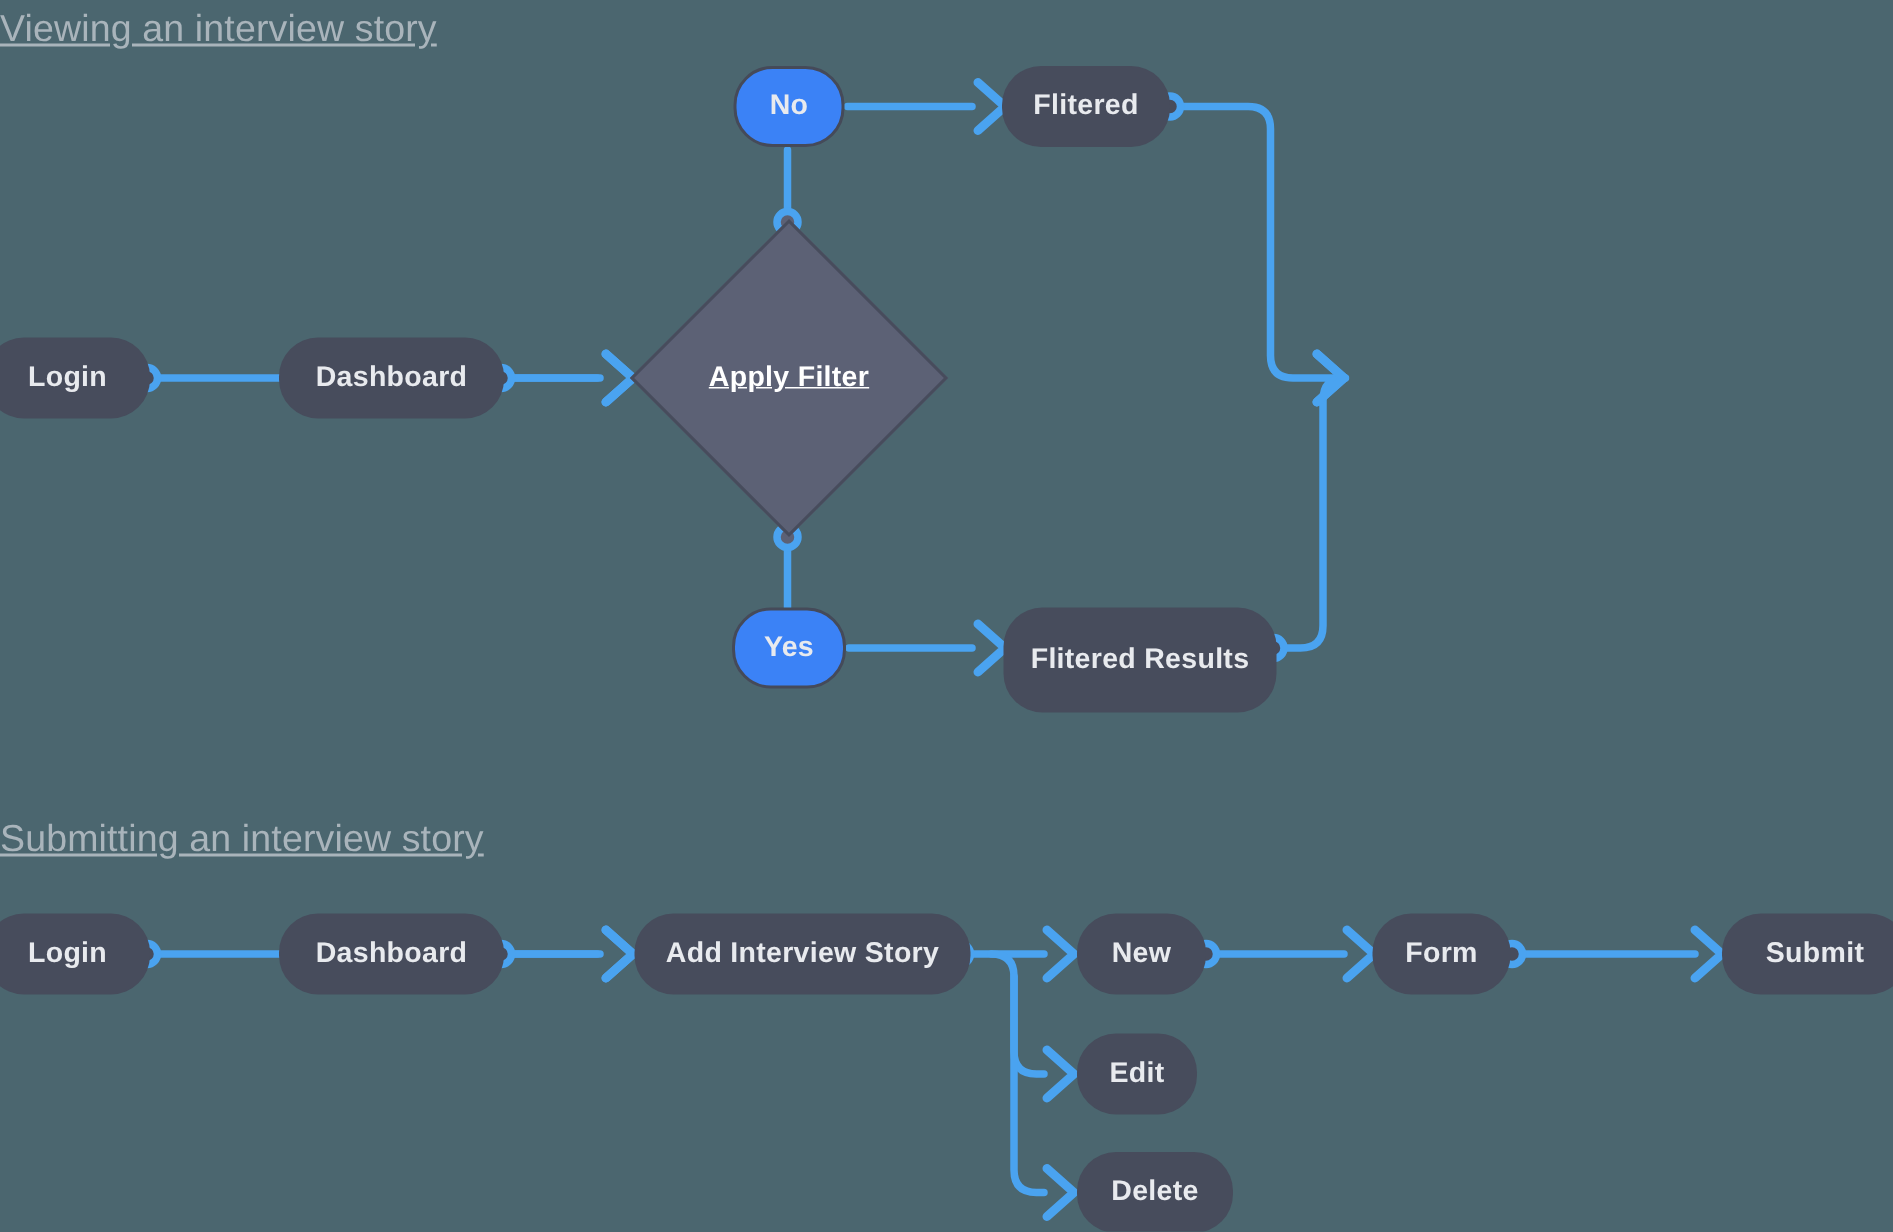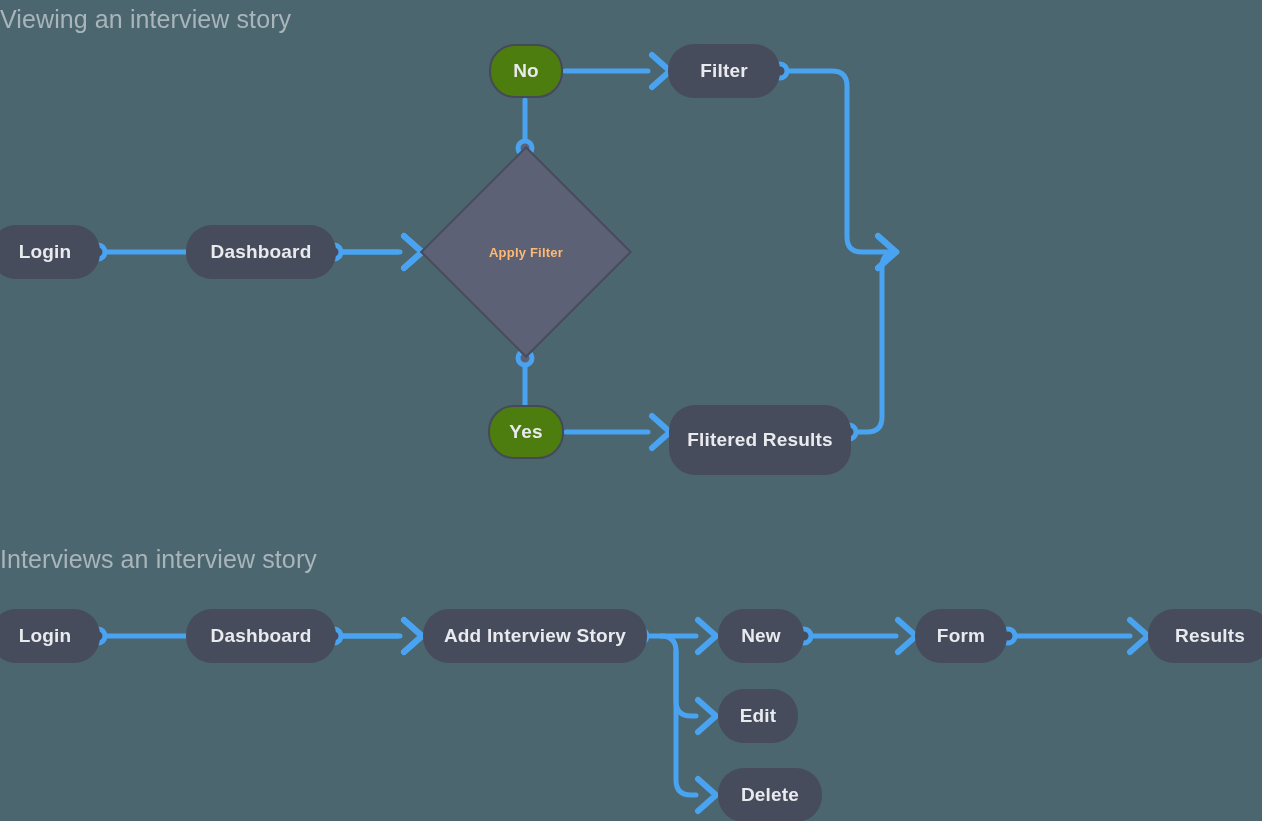--- a/index.html
+++ b/index.html
@@ -21,20 +21,21 @@
     width: 1262px;
     height: 821px;
   }
   .section-title {
     position: absolute;
     font-size: 25px;
     font-weight: 400;
     color: #a9b4bb;
     letter-spacing: 0.1px;
     white-space: nowrap;
+    text-decoration: underline;
     -webkit-font-smoothing: antialiased;
   }
   #title-viewing { left: 0px; top: 5px; }
   #title-submitting { left: 0px; top: 545px; }
 
   .node {
     position: absolute;
     display: flex;
     align-items: center;
     justify-content: center;
@@ -42,21 +43,21 @@
     border-radius: 26px;
     background: #474c5c;
     color: #e8eaee;
     font-size: 19px;
     font-weight: 700;
     letter-spacing: 0.2px;
     white-space: nowrap;
     -webkit-font-smoothing: antialiased;
   }
   .node.light {
-    background: #4d7c0f;
+    background: #3b82f6;
     border: 2px solid #454a59;
   }
   .diamond-wrap {
     position: absolute;
   }
   .diamond-shape {
     position: absolute;
     left: 0;
     top: 0;
     width: 100%;
@@ -68,37 +69,38 @@
   }
   .diamond-label {
     position: absolute;
     left: 0;
     top: 0;
     width: 100%;
     height: 100%;
     display: flex;
     align-items: center;
     justify-content: center;
-    color: #fdba74;
-    font-size: 13px;
+    color: #ffffff;
+    font-size: 19px;
     font-weight: 700;
     letter-spacing: 0.2px;
     white-space: nowrap;
+    text-decoration: underline;
     -webkit-font-smoothing: antialiased;
   }
   svg { overflow: visible; }
 </style>
 </head>
 <body>
 
 <div id="canvas">
 
   <div class="section-title" id="title-viewing">Viewing an interview story</div>
 
-  <div class="section-title" id="title-submitting">Interviews an interview story</div>
+  <div class="section-title" id="title-submitting">Submitting an interview story</div>
 
   <svg width="1262" height="821" style="position:absolute;left:0;top:0;pointer-events:none">
     <defs>
       <style>
         .ln { stroke:#4aa3f0; stroke-width:5; fill:none; stroke-linecap:round; stroke-linejoin:round; }
         .ah { stroke:#4aa3f0; stroke-width:6; fill:none; stroke-linecap:round; stroke-linejoin:round; }
         .dotring { stroke:#4aa3f0; stroke-width:5; fill:#474c5c; }
         .dotring-l { stroke:#4aa3f0; stroke-width:5; fill:#5c6175; }
       </style>
     </defs>
@@ -203,21 +205,21 @@
 
   <div class="node light" style="left:489px;top:44px;width:74px;height:54px;">
     <span>No</span>
   </div>
 
   <div class="node light" style="left:488px;top:405px;width:76px;height:54px;justify-content:center;">
     <span>Yes</span>
   </div>
 
   <div class="node" style="left:668px;top:44px;width:112px;height:54px;">
-    <span>Filter</span>
+    <span>Flitered</span>
   </div>
 
   <div class="node" style="left:669px;top:405px;width:182px;height:70px;">
     <span>Flitered Results</span>
   </div>
 
 
   <div class="node" style="left:-10px;top:609px;width:110px;height:54px;">
     <span>Login</span>
   </div>
@@ -240,16 +242,16 @@
 
   <div class="node" style="left:718px;top:689px;width:80px;height:54px;">
     <span>Edit</span>
   </div>
 
   <div class="node" style="left:915px;top:609px;width:92px;height:54px;align-items:center;">
     <span>Form</span>
   </div>
 
   <div class="node" style="left:1148px;top:609px;width:124px;height:54px;">
-    <span>Results</span>
+    <span>Submit</span>
   </div>
 
 </div>
 
 </body></html>

